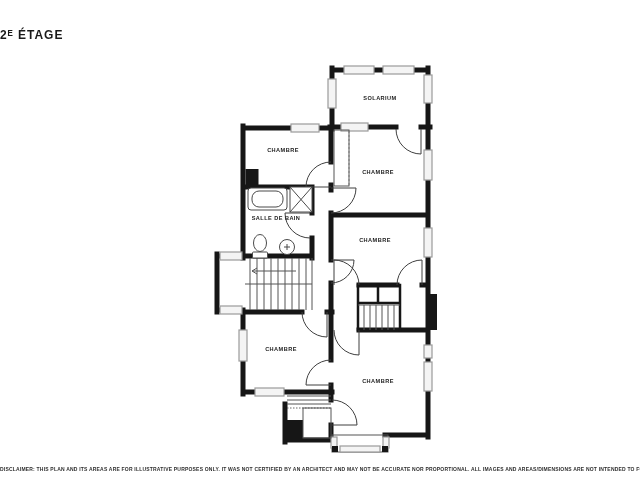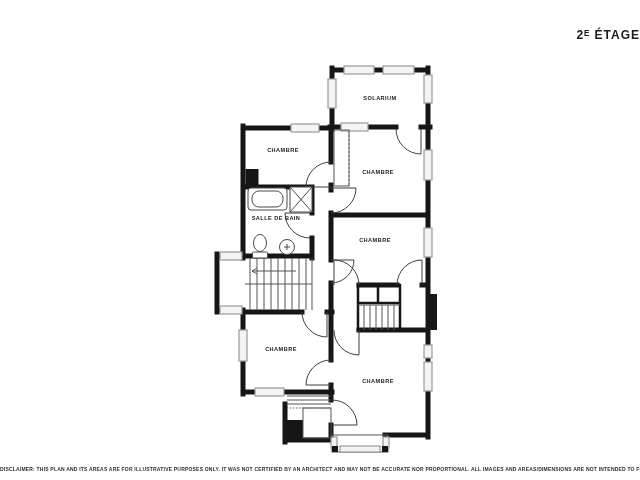--- a/index.html
+++ b/index.html
@@ -1,21 +1,21 @@
 <!DOCTYPE html>
 <html><head>
 <meta charset="utf-8">
 <style>
   html,body{margin:0;padding:0;background:#ffffff;}
   .stage{
     position:relative;width:640px;height:480px;background:#ffffff;
     font-family:"Liberation Sans", sans-serif;overflow:hidden;
   }
   .plan-title{
-    position:absolute;top:28px;left:0;width:640px;text-align:right;
+    position:absolute;top:28px;left:0;width:640px;text-align:left;
     font-size:12px;font-weight:bold;letter-spacing:1px;color:#1a1a1a;
   }
   .disclaimer{
     position:absolute;top:466px;left:0;width:640px;text-align:center;
     font-size:5px;font-weight:bold;letter-spacing:.2px;color:#2e2e2e;white-space:nowrap;
   }
   svg{position:absolute;top:0;left:0;}
   .wall{stroke:#161616;stroke-width:5;fill:none;stroke-linecap:square;}
   .wall-thin{stroke:#161616;stroke-width:2.5;fill:none;stroke-linecap:square;}
   .win{stroke:#9a9a9a;stroke-width:1.2;fill:#f4f4f4;}

